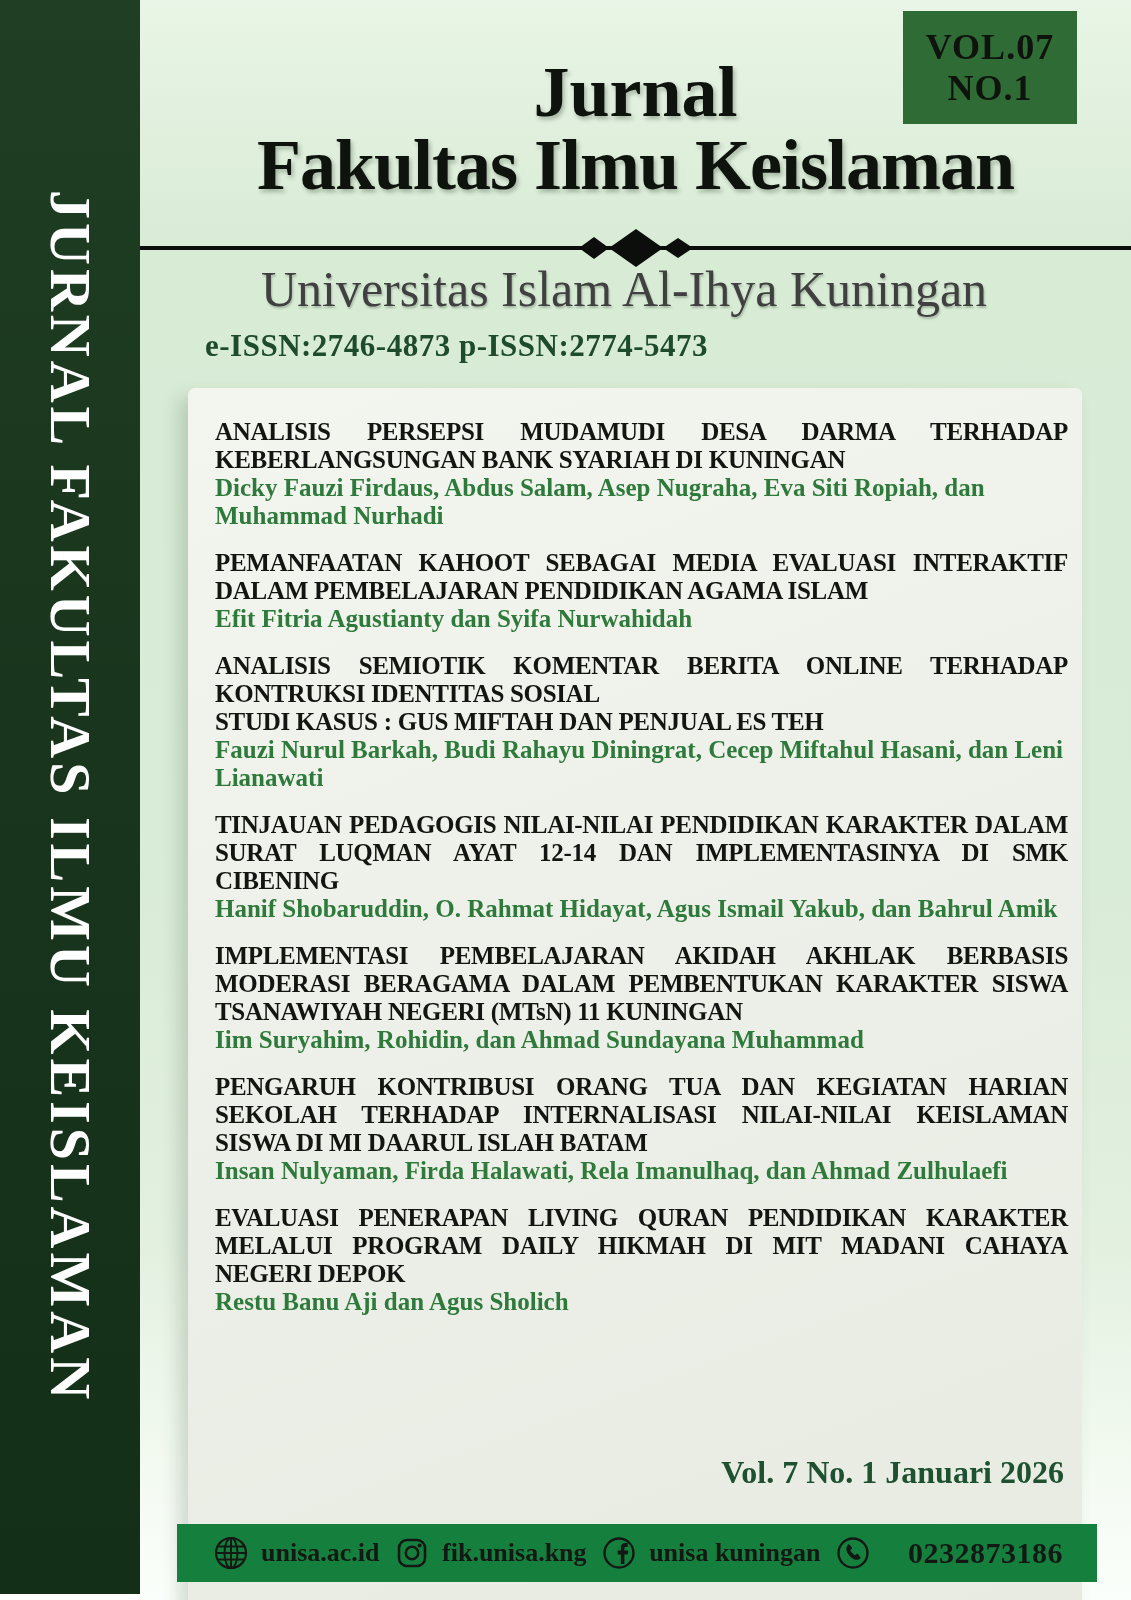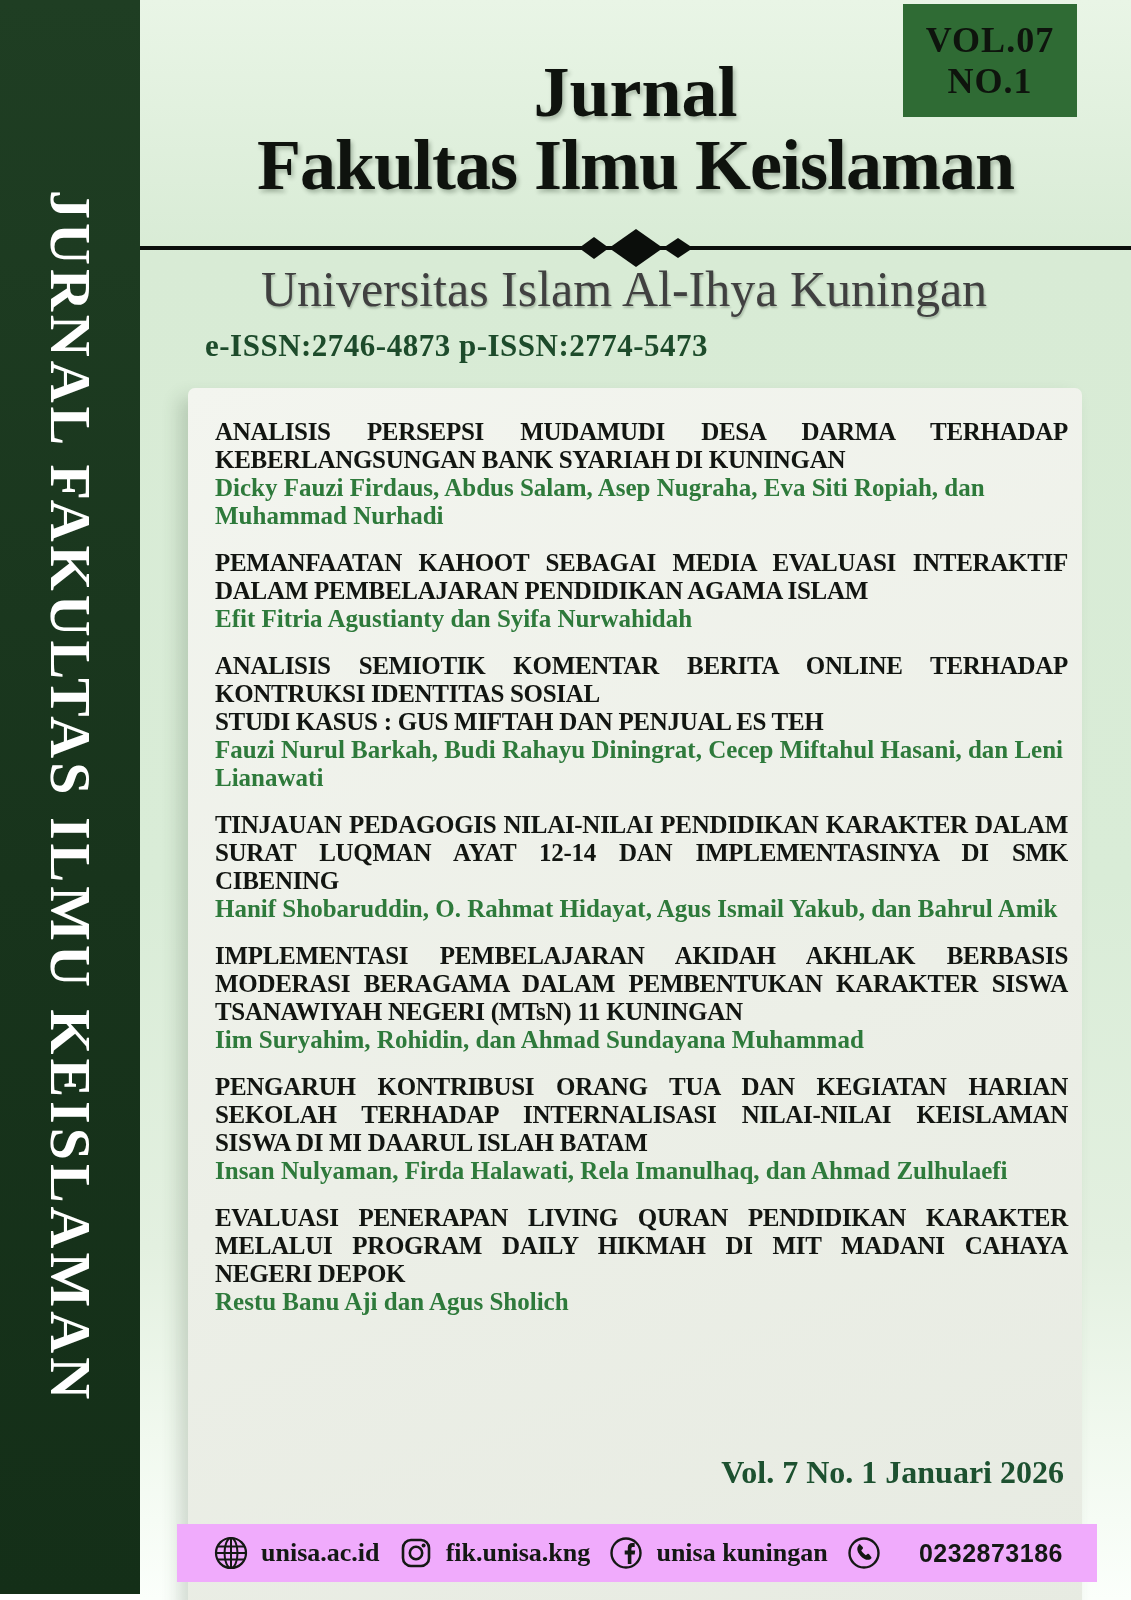--- a/index.html
+++ b/index.html
@@ -19,21 +19,21 @@
     color:#ffffff;font-weight:bold;font-size:58px;letter-spacing:4px;
     white-space:nowrap;line-height:1;
   }
   
   .main{
     position:absolute;left:140px;top:0;width:991px;height:1600px;
     background:linear-gradient(180deg,#e9f5e6 0%,#d8ebd5 16%,#d9ecd7 55%,#e3f0e0 78%,#f1f9ef 90%,#fbfffb 100%);
   }
   
   .badge{
-    position:absolute;left:903px;top:4px;width:174px;height:113px;
+    position:absolute;left:903px;top:11px;width:174px;height:113px;
     background:#2f6b34;color:#0e140d;
     display:flex;flex-direction:column;align-items:center;justify-content:center;
     font-weight:bold;font-size:36px;line-height:1.12;letter-spacing:1px;
   }
   
   .masthead{
     position:absolute;left:140px;top:56px;width:991px;text-align:center;
     color:#0f130e;font-weight:bold;line-height:1.02;
     text-shadow:2px 3px 4px rgba(20,40,20,0.30);
   }
@@ -74,28 +74,28 @@
     font-size:25px;font-weight:bold;color:#2e7a3b;line-height:1.12;
   }
   
   .edition{
     position:absolute;right:67px;top:1454px;
     font-size:32px;font-weight:bold;color:#1d5130;
   }
   
   .footerbar{
     position:absolute;left:177px;top:1524px;width:920px;height:58px;
-    background:#f0abfc;
+    background:#15803d;
     display:flex;align-items:center;justify-content:space-between;
     padding:0 34px;box-sizing:border-box;
   }
   .f-item{display:flex;align-items:center;gap:10px;
     font-size:26px;font-weight:bold;color:#141814;}
   .f-item svg{display:block;}
-  .f-phone-label{font-family:Liberation Sans, sans-serif;font-size:25px;letter-spacing:0.5px;margin-left:25px;}
+  .f-phone-label{font-family:Liberation Serif, serif;font-size:30px;letter-spacing:0.5px;margin-left:25px;}
 </style>
 </head>
 <body>
 
 <div class="spine">
   <div class="spine-text">JURNAL FAKULTAS ILMU KEISLAMAN</div>
 </div>
 
 <div class="main"></div>
 

